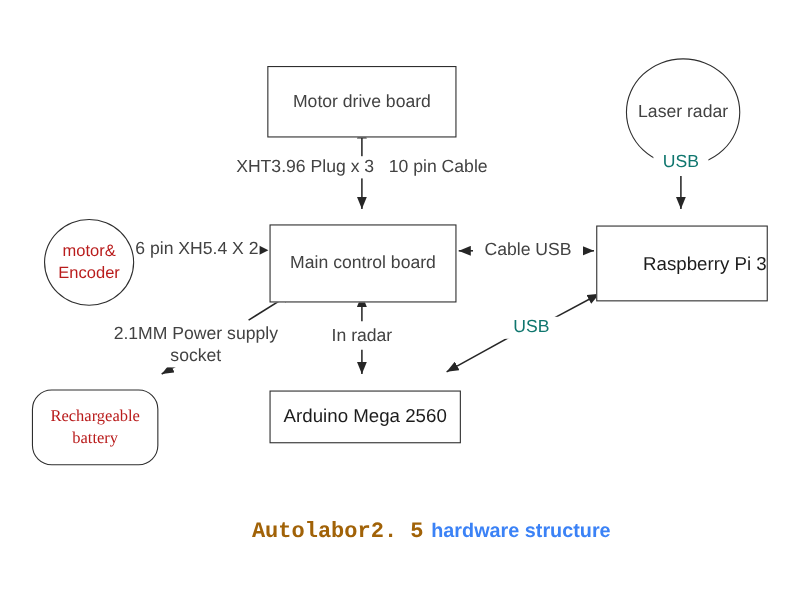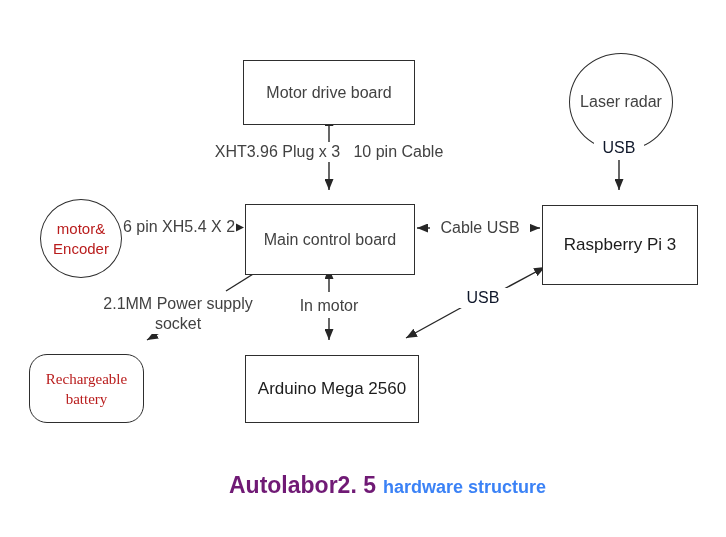--- a/index.html
+++ b/index.html
@@ -26,28 +26,28 @@
   .node .lbl-sm{color:#b91c1c;font-size:15px;line-height:20px;}
   .rounded{border-radius:18px;font-family:Liberation Serif, serif;}
   .circle{border-radius:50%;}
   .conn-label{
     position:absolute;
     color:#424242;font-size:16px;line-height:20px;
     text-align:center;
     background:#ffffff;
   }
   .pre{white-space:pre;}
-  .usb{color:#0f172a;}
+  .usb{color:#0f766e;}
   .title{
     position:absolute;left:229px;top:472px;
     white-space:nowrap;
   }
   .title .brand{
-    font-family:Liberation Sans, sans-serif;
-    font-weight:bold;font-size:23px;color:#701a75;
+    font-family:Liberation Mono, monospace;
+    font-weight:bold;font-size:20px;color:#a16207;
   }
   .title .suffix{
     font-family:"Liberation Sans", sans-serif;
     font-weight:bold;font-size:18px;color:#3b82f6;
     margin-left:7px;
   }
 </style>
 </head>
 <body>
 
@@ -84,25 +84,25 @@
   </svg>
 
   <div class="node" style="left:243px;top:48px;width:172px;height:65px;">
     <span class="lbl">Motor drive board</span>
   </div>
 
   <div class="node" style="left:245px;top:192px;width:170px;height:71px;justify-content:center;">
     <span class="lbl">Main control board</span>
   </div>
 
-  <div class="node" style="left:542px;top:193px;width:156px;height:80px;">
+  <div class="node" style="left:542px;top:193px;width:156px;height:69px;align-items:flex-end;">
     <span class="lbl-dark">Raspberry Pi 3</span>
   </div>
 
-  <div class="node" style="left:245px;top:343px;width:174px;height:68px;">
+  <div class="node" style="left:245px;top:343px;width:174px;height:48px;">
     <span class="lbl-dark">Arduino Mega 2560</span>
   </div>
 
   <div class="node rounded" style="left:29px;top:342px;width:115px;height:69px;">
     <span class="lbl-sm">Rechargeable</span>
     <span class="lbl-sm">battery</span>
   </div>
 
   <div class="node circle" style="left:40px;top:187px;width:82px;height:79px;border-width:1.3px;">
     <span class="lbl-sm">motor&amp;</span>
@@ -116,21 +116,21 @@
   <div class="conn-label pre" style="left:213px;top:142px;width:232px;">XHT3.96 Plug x 3   10 pin Cable</div>
 
   <div class="conn-label" style="left:122px;top:217px;width:114px;">6 pin XH5.4 X 2</div>
 
   <div class="conn-label" style="left:430px;top:218px;width:100px;">Cable USB</div>
 
   <div class="conn-label usb" style="left:594px;top:138px;width:50px;">USB</div>
 
   <div class="conn-label" style="left:78px;top:294px;width:200px;">2.1MM Power supply socket</div>
 
-  <div class="conn-label" style="left:299px;top:296px;width:60px;">In motor</div>
+  <div class="conn-label" style="left:299px;top:296px;width:60px;">In radar</div>
 
   <div class="conn-label usb" style="left:458px;top:288px;width:50px;">USB</div>
 
   <div class="title">
     <span class="brand">Autolabor2. 5</span><span class="suffix">hardware structure</span>
   </div>
 
 </div>
 
 </body></html>

